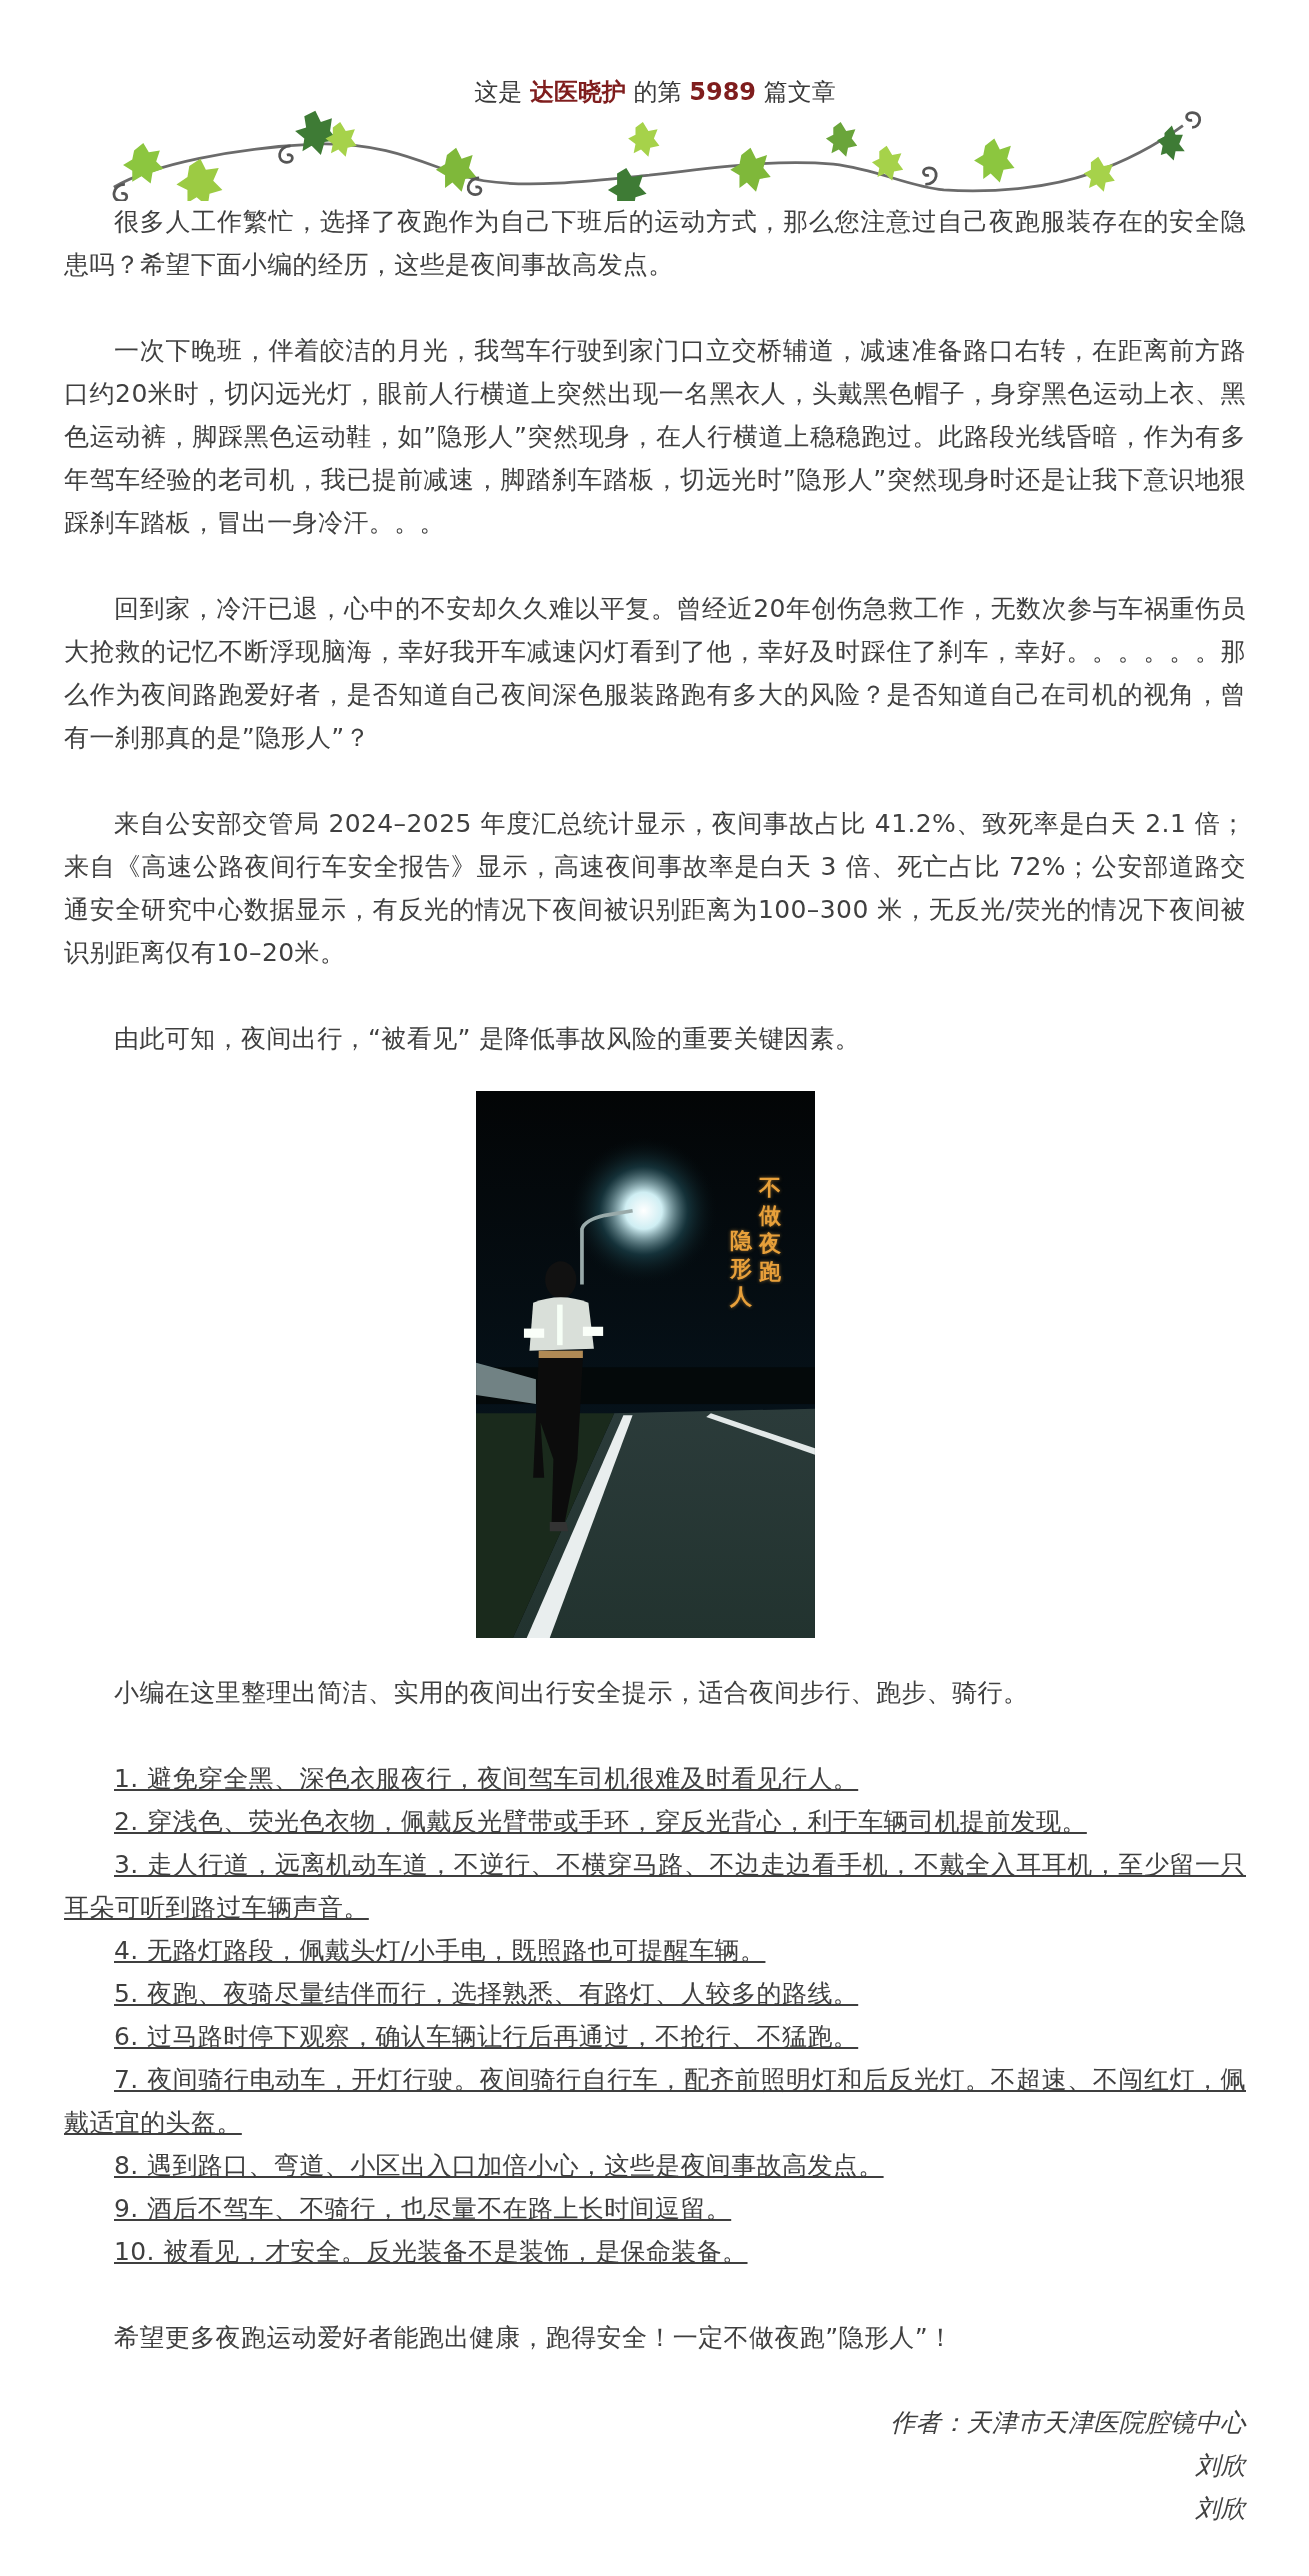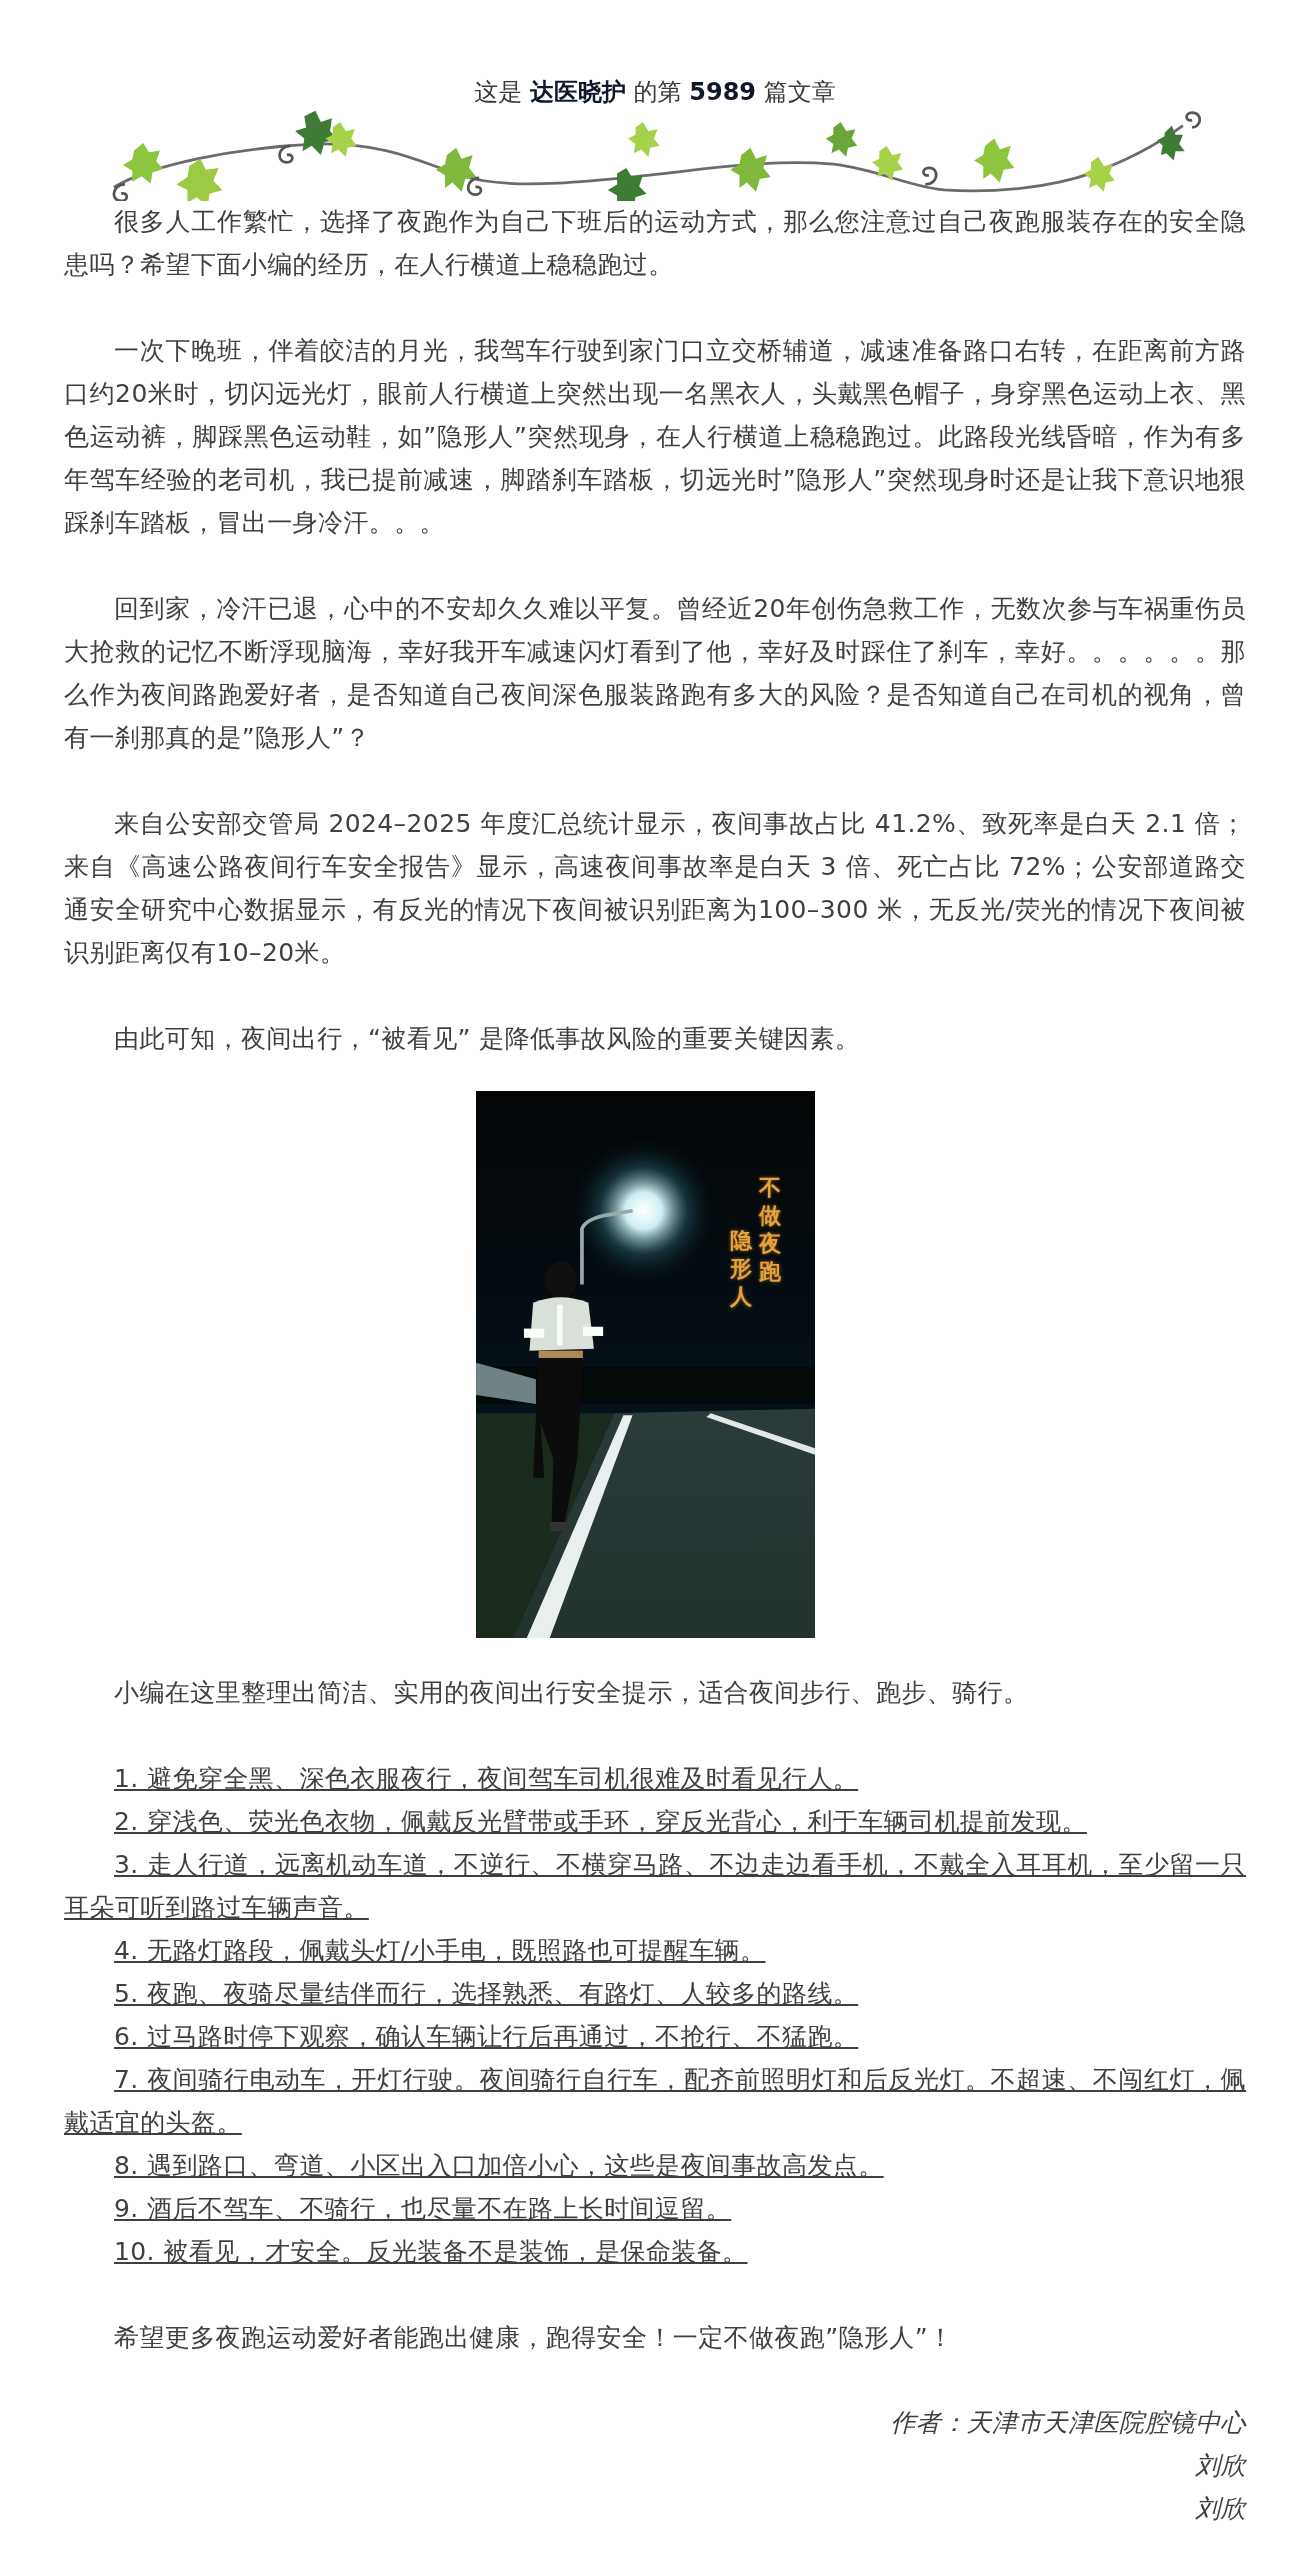--- a/index.html
+++ b/index.html
@@ -14,21 +14,21 @@
   .header-line {
     position: absolute;
     top: 72px;
     left: 0;
     width: 1310px;
     text-align: center;
     font-size: 24px;
     line-height: 40px;
     color: #3a3a3a;
   }
-  .header-line b { font-weight: bold; color: #0f172a; }
+  .header-line b { font-weight: bold; color: #7f1d1d; }
   .vine {
     position: absolute;
     top: 109px;
     left: 97px;
     width: 1123px;
     height: 92px;
   }
   .article {
     position: absolute;
     top: 200px;
@@ -108,21 +108,21 @@
       <path d="M800 20 l8 -6 l6 10 l10 -2 l-4 10 l6 8 l-10 2 l-2 10 l-8 -8 l-8 4 l2 -10 l-8 -6 l8 -4 z" fill="#6aa53a"></path>
       <path d="M850 46 l8 -6 l6 10 l10 -2 l-4 10 l6 8 l-10 2 l-2 10 l-8 -8 l-8 4 l2 -10 l-8 -6 l8 -4 z" fill="#a6d24a"></path>
       <path d="M965 40 l10 -8 l6 12 l12 -4 l-4 14 l8 10 l-12 2 l-4 14 l-10 -10 l-8 6 l0 -14 l-10 -6 l10 -6 z" fill="#8cc63f"></path>
       <path d="M1080 58 l8 -6 l6 10 l10 -2 l-4 10 l6 8 l-10 2 l-2 10 l-8 -8 l-8 4 l2 -10 l-8 -6 l8 -4 z" fill="#a6d24a"></path>
       <path d="M1160 26 l8 -8 l4 10 l8 0 l-4 10 l6 8 l-10 0 l-2 10 l-8 -8 l-6 2 l2 -10 l-6 -6 l8 -4 z" fill="#3e7b35"></path>
     </g>
   </svg>
 </div>
 
 <div class="article">
-  <p>很多人工作繁忙，选择了夜跑作为自己下班后的运动方式，那么您注意过自己夜跑服装存在的安全隐患吗？希望下面小编的经历，在人行横道上稳稳跑过。</p>
+  <p>很多人工作繁忙，选择了夜跑作为自己下班后的运动方式，那么您注意过自己夜跑服装存在的安全隐患吗？希望下面小编的经历，这些是夜间事故高发点。</p>
   <div class="gap"></div>
   <p>一次下晚班，伴着皎洁的月光，我驾车行驶到家门口立交桥辅道，减速准备路口右转，在距离前方路口约20米时，切闪远光灯，眼前人行横道上突然出现一名黑衣人，头戴黑色帽子，身穿黑色运动上衣、黑色运动裤，脚踩黑色运动鞋，如”隐形人”突然现身，在人行横道上稳稳跑过。此路段光线昏暗，作为有多年驾车经验的老司机，我已提前减速，脚踏刹车踏板，切远光时”隐形人”突然现身时还是让我下意识地狠踩刹车踏板，冒出一身冷汗。。。</p>
   <div class="gap"></div>
   <p>回到家，冷汗已退，心中的不安却久久难以平复。曾经近20年创伤急救工作，无数次参与车祸重伤员大抢救的记忆不断浮现脑海，幸好我开车减速闪灯看到了他，幸好及时踩住了刹车，幸好。。。。。。那么作为夜间路跑爱好者，是否知道自己夜间深色服装路跑有多大的风险？是否知道自己在司机的视角，曾有一刹那真的是”隐形人”？</p>
   <div class="gap"></div>
   <p>来自公安部交管局 2024–2025 年度汇总统计显示，夜间事故占比 41.2%、致死率是白天 2.1 倍；来自《高速公路夜间行车安全报告》显示，高速夜间事故率是白天 3 倍、死亡占比 72%；公安部道路交通安全研究中心数据显示，有反光的情况下夜间被识别距离为100–300 米，无反光/荧光的情况下夜间被识别距离仅有10–20米。</p>
   <div class="gap"></div>
   <p>由此可知，夜间出行，“被看见” 是降低事故风险的重要关键因素。</p>
 
   <div class="figure">

